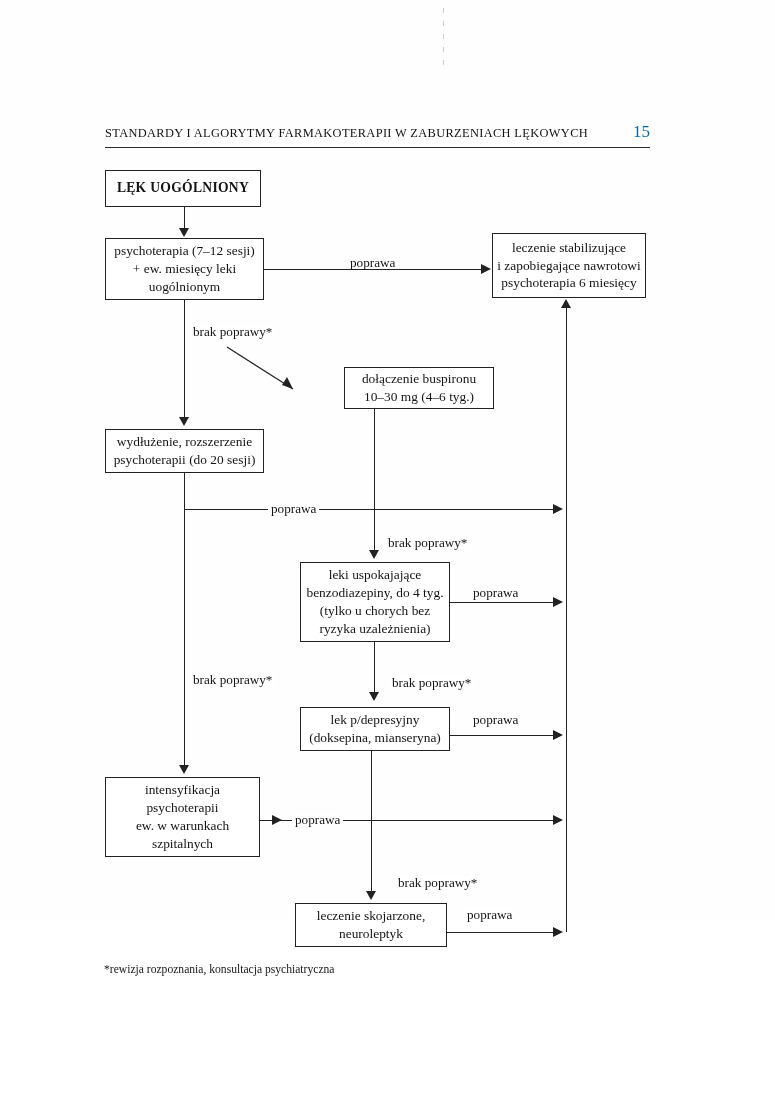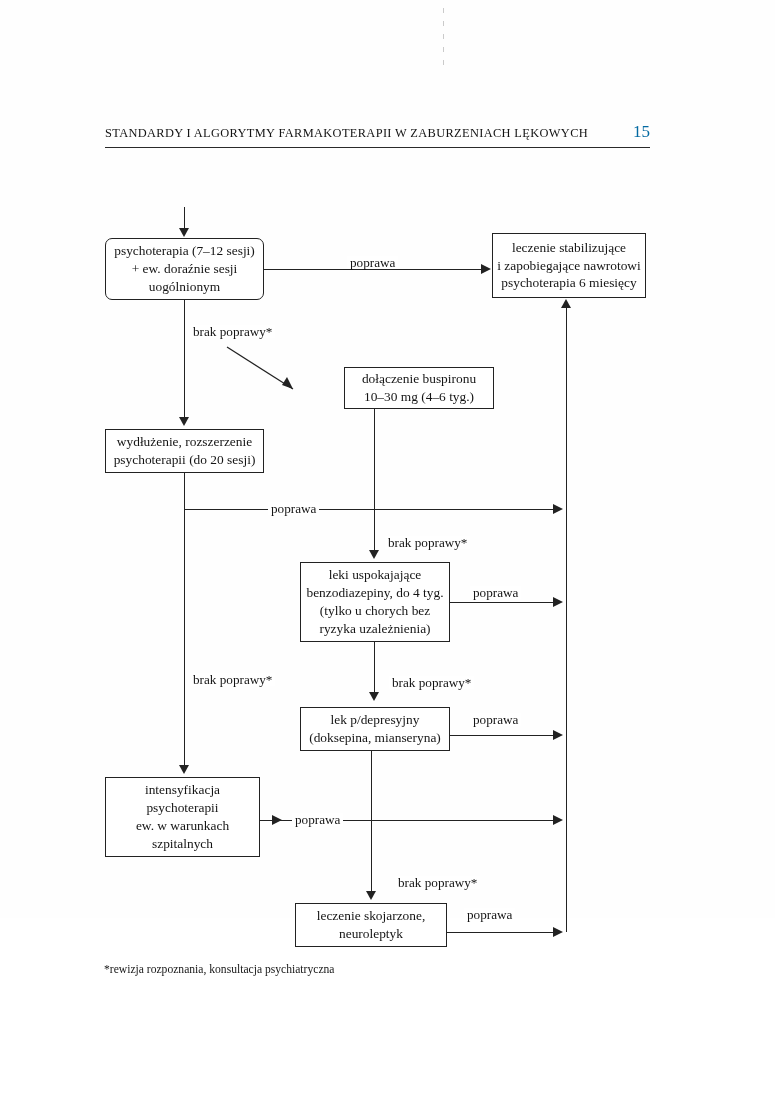--- a/index.html
+++ b/index.html
@@ -162,24 +162,27 @@
 <div class="page">
 
   <div class="speckle"></div>
 
   <div class="runhead">
     <div class="runhead-title">STANDARDY I ALGORYTMY FARMAKOTERAPII W ZABURZENIACH LĘKOWYCH</div>
     <div class="runhead-page">15</div>
     <div class="runhead-rule"></div>
   </div>
 
-
-  <div class="node" style="left:105px; top:238px; width:159px; height:62px;border-radius:7px;">
+  <div class="node bold" style="left:105px; top:170px; width:156px; height:37px;">
+    <span class="ln">LĘK UOGÓLNIONY</span>
+  </div>
+
+  <div class="node" style="left:105px; top:238px; width:159px; height:62px;">
     <span class="ln">psychoterapia (7–12 sesji)</span>
-    <span class="ln">+ ew. doraźnie sesji</span>
+    <span class="ln">+ ew. miesięcy leki</span>
     <span class="ln">uogólnionym</span>
   </div>
 
   <div class="node" style="left:492px; top:233px; width:154px; height:65px;">
     <span class="ln">leczenie stabilizujące</span>
     <span class="ln">i zapobiegające nawrotowi</span>
     <span class="ln">psychoterapia 6 miesięcy</span>
   </div>
 
   <div class="node" style="left:304px; top:367px; width:150px; height:42px;margin-left:40px;">

